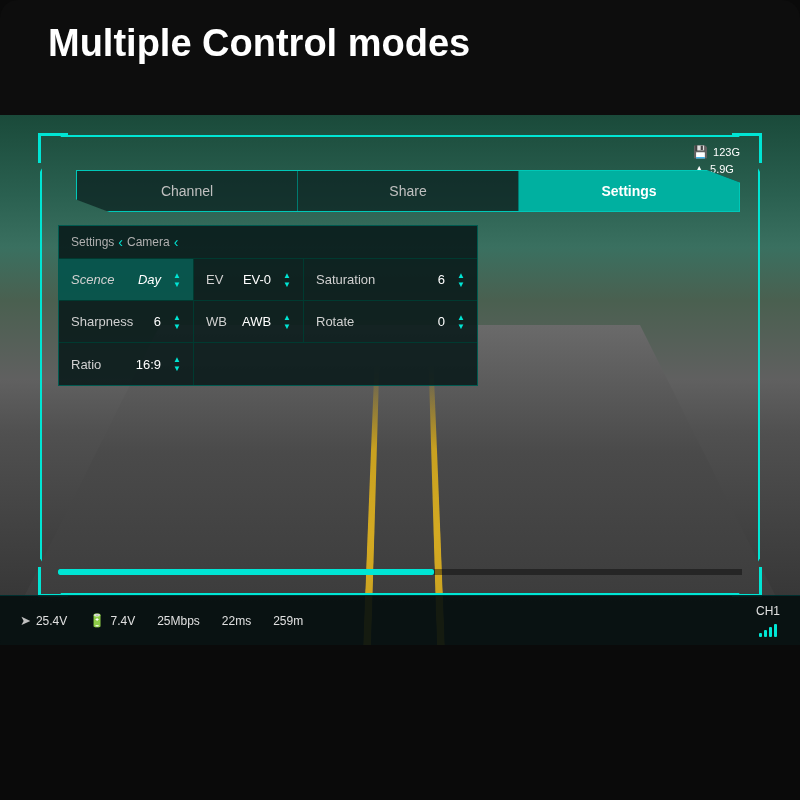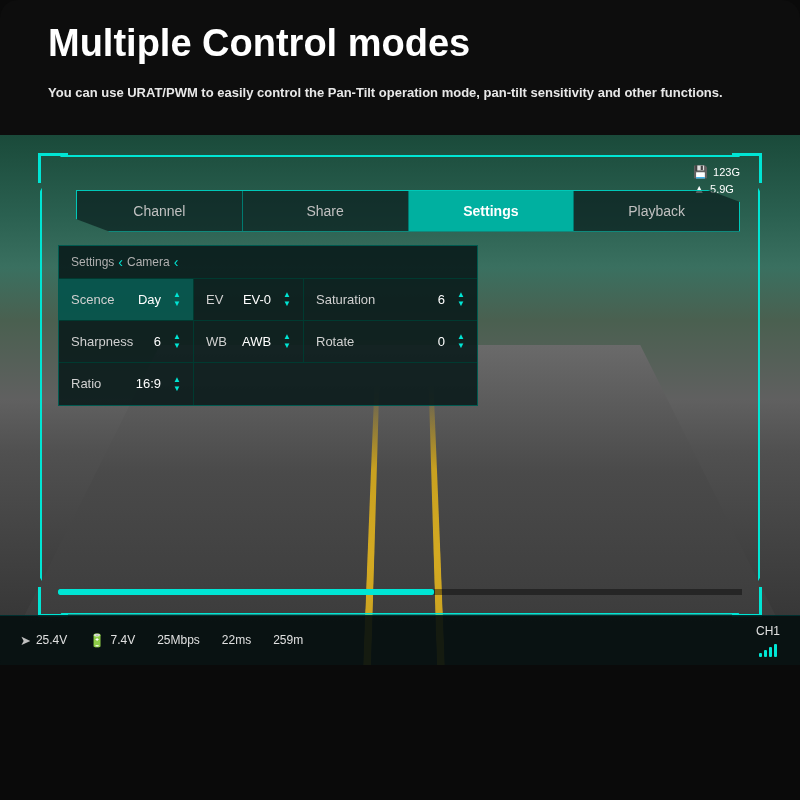--- a/index.html
+++ b/index.html
@@ -202,20 +202,21 @@
 
     .settings-row {
       display: flex;
       align-items: stretch;
       border-bottom: 1px solid #003a30;
       min-height: 42px;
     }
     .settings-row:last-child { border-bottom: none; }
     .settings-row.highlighted .setting-cell:first-child {
       background: rgba(0, 180, 160, 0.35);
+      font-style: italic;
     }
 
     .setting-cell {
       display: flex;
       align-items: center;
       padding: 0 12px;
       border-right: 1px solid #003a30;
       min-width: 100px;
     }
     .setting-cell:last-child { border-right: none; }
@@ -311,21 +312,20 @@
       width: 3px;
       background: #00e5d4;
       border-radius: 1px;
     }
   </style>
 </head>
 <body>
 
 <div class="top-section">
   <h1 class="main-title">Multiple Control modes</h1>
-  <p class="subtitle">You can use URAT/PWM to easily control the Pan-Tilt operation mode, pan-tilt sensitivity and other functions.</p>
 </div>
 
 <div class="screen-section">
 
   <div class="road-bg"></div>
   <div class="road-surface"></div>
   <div class="road-line-left"></div>
   <div class="road-line-right"></div>
 
   <div class="hud-frame"></div>
@@ -342,21 +342,20 @@
     <div class="storage-row">
       <span class="storage-icon">▲</span>
       <span>5.9G</span>
     </div>
   </div>
 
   <div class="tab-bar">
     <div class="tab">Channel</div>
     <div class="tab">Share</div>
     <div class="tab active">Settings</div>
-    <div class="tab">Playback</div>
   </div>
 
   <div class="settings-panel">
     <div class="breadcrumb-bar">
       <span>Settings</span>
       <span class="breadcrumb-arrow">‹</span>
       <span>Camera</span>
       <span class="breadcrumb-arrow">‹</span>
     </div>
 

